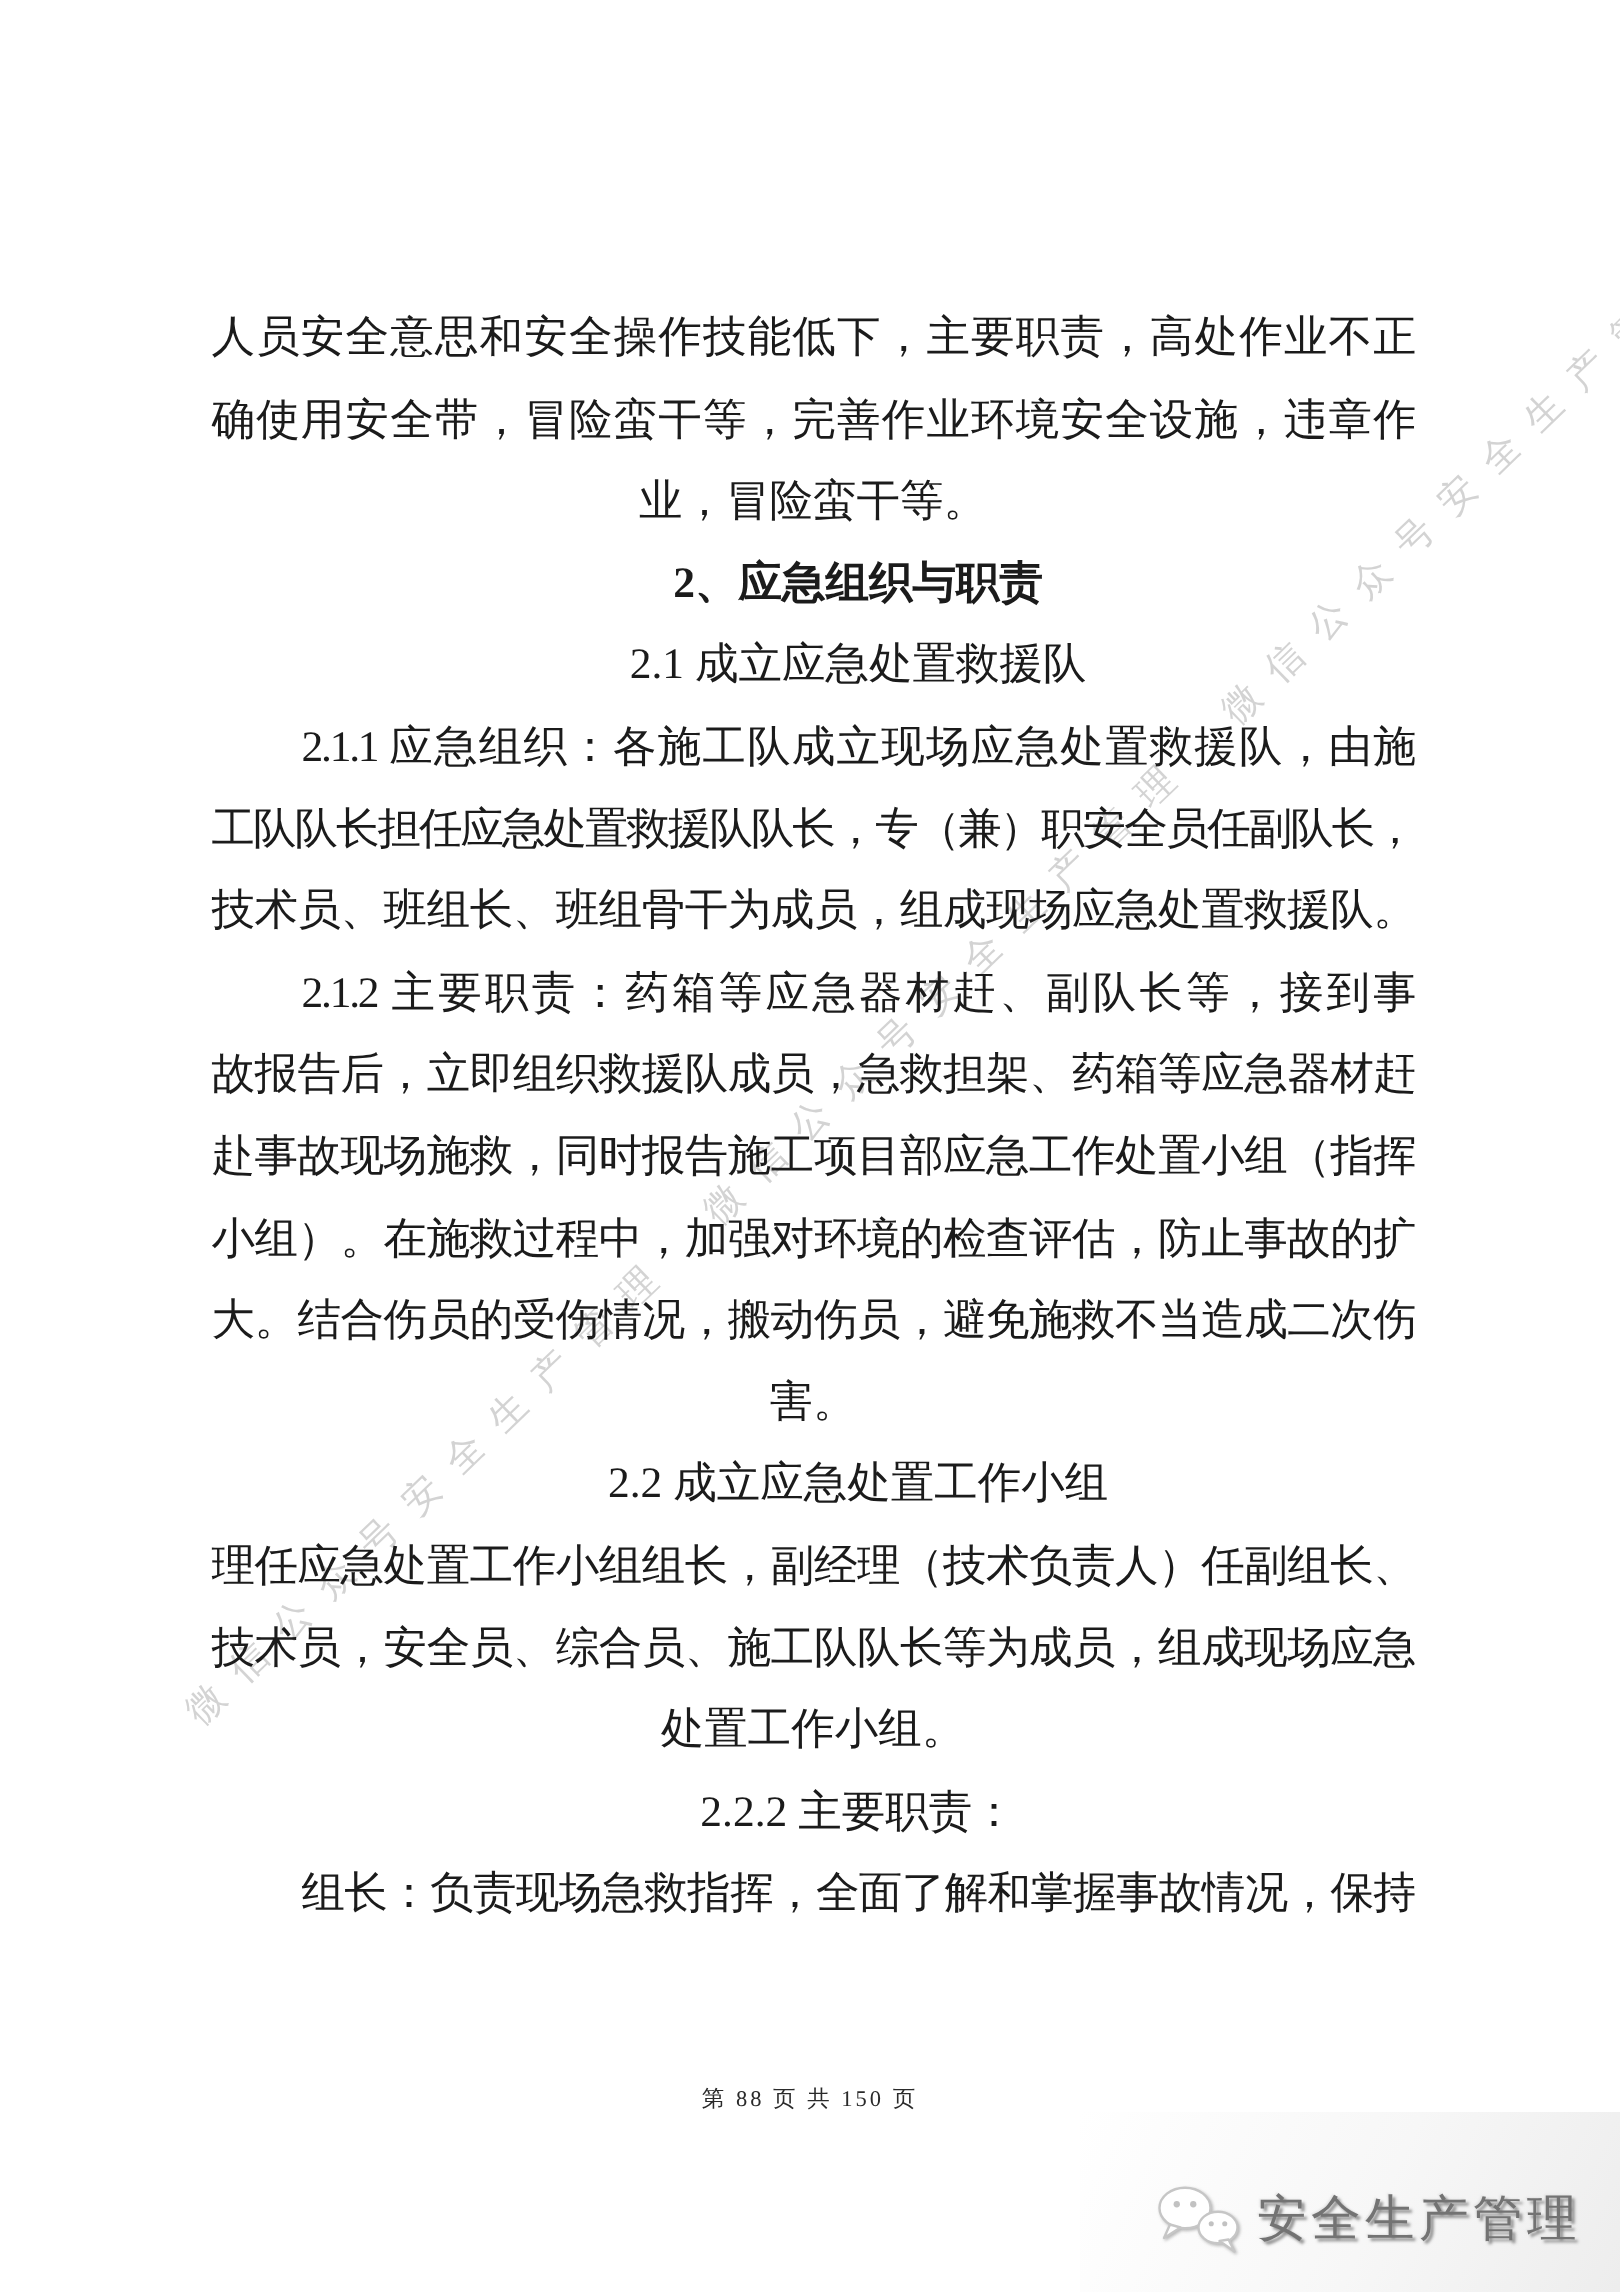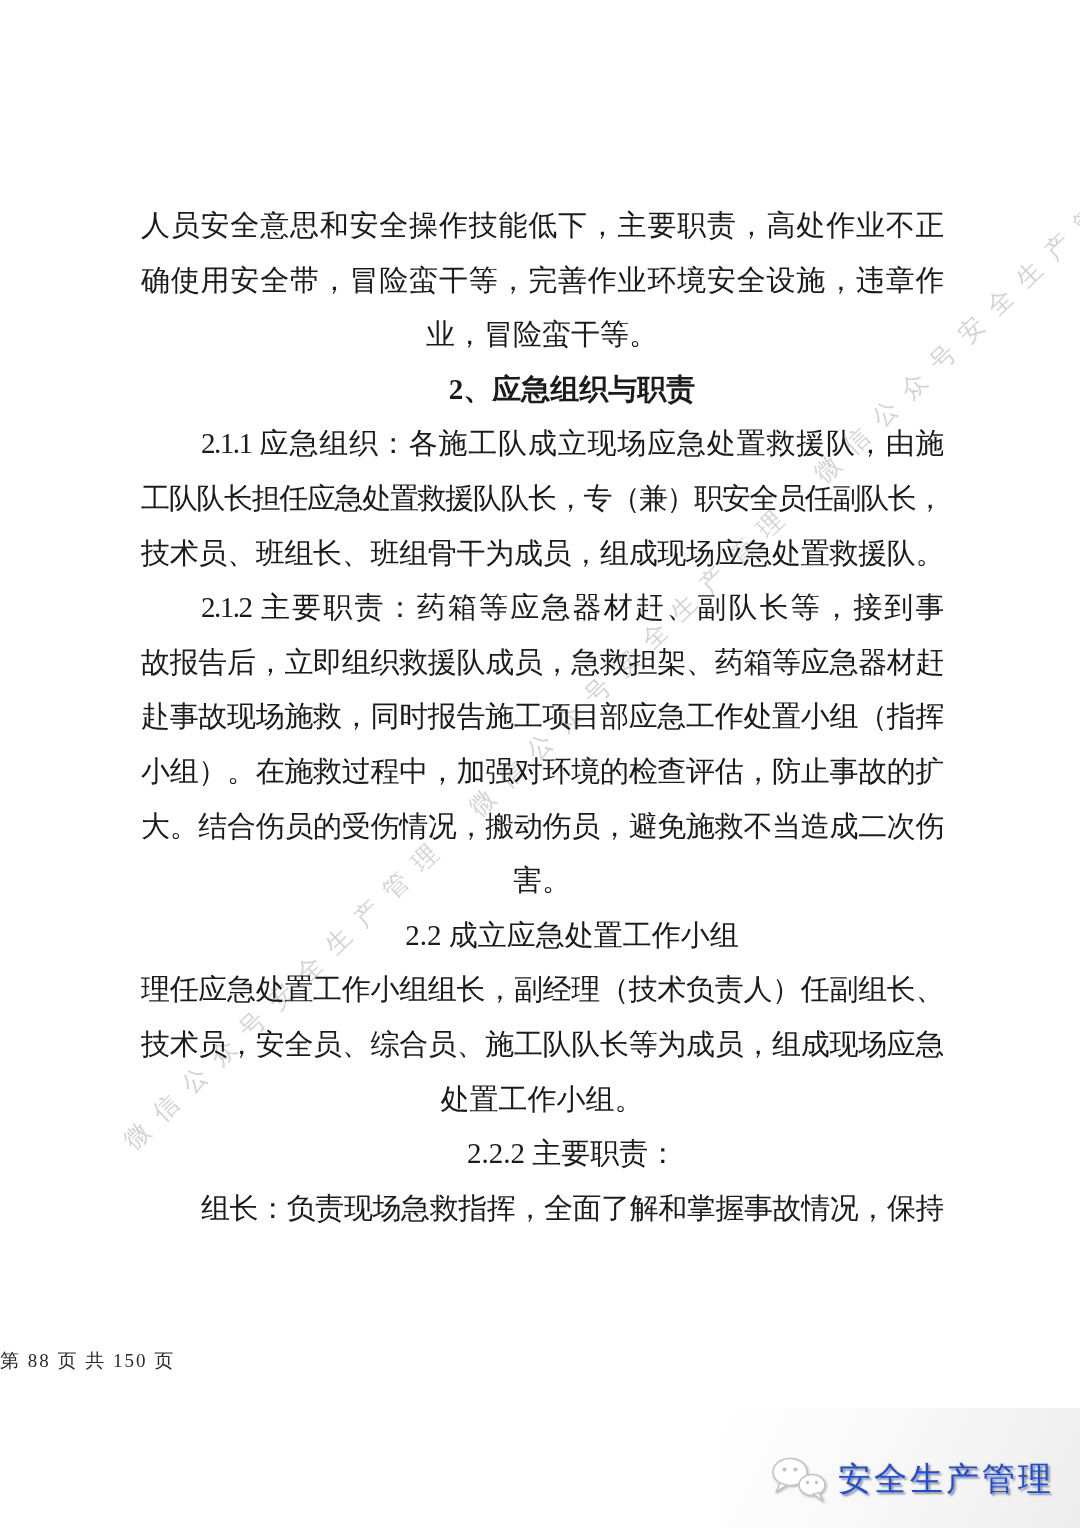--- a/index.html
+++ b/index.html
@@ -50,23 +50,24 @@
   .line.fill {
     white-space: normal;
     text-align: justify;
     text-align-last: justify;
     text-justify: inter-character;
     letter-spacing: -1.5px;
   }
   .footer {
     position: absolute;
     left: 0;
-    top: 1348px;
+    top: 1390px;
     width: 100%;
-    font-size: 19px;
+    text-align: center;
+    font-size: 15px;
     letter-spacing: 2px;
     color: #2a2a2a;
     z-index: 2;
   }
   
   .corner-wash {
     position: absolute;
     right: 0;
     bottom: 0;
     width: 360px;
@@ -81,37 +82,38 @@
     display: flex;
     align-items: center;
     gap: 8px;
     z-index: 3;
   }
   .brand .wechat-icon { filter: drop-shadow(1.5px 1.5px 1px rgba(125,125,125,0.55)); }
   .brand-label {
     font-family: Liberation Mono, monospace;
     font-size: 33px;
     letter-spacing: 3px;
-    color: #1d4ed8;
+    color: #737373;
     text-shadow: 2px 2px 2px rgba(125,125,125,0.85), -1px -1px 1px rgba(215,215,215,0.5);
     white-space: nowrap;
   }
 </style>
 </head>
 <body>
 
 <div class="page">
 
   <div class="watermark">微信公众号安全生产管理　微信公众号安全生产管理　微信公众号安全生产管理</div>
 
   <main class="doc-body" id="doc-body">
       <div class="line fill">人员安全意思和安全操作技能低下，主要职责，高处作业不正</div>
       <div class="line fill">确使用安全带，冒险蛮干等，完善作业环境安全设施，违章作</div>
       <div class="line">业，冒险蛮干等。</div>
       <div class="line indent bold">2、应急组织与职责</div>
+      <div class="line indent">2.1 成立应急处置救援队</div>
       <div class="line indent fill">2.1.1 应急组织：各施工队成立现场应急处置救援队，由施</div>
       <div class="line fill">工队队长担任应急处置救援队队长，专（兼）职安全员任副队长，</div>
       <div class="line fill">技术员、班组长、班组骨干为成员，组成现场应急处置救援队。</div>
       <div class="line indent fill">2.1.2 主要职责：药箱等应急器材赶、副队长等，接到事</div>
       <div class="line fill">故报告后，立即组织救援队成员，急救担架、药箱等应急器材赶</div>
       <div class="line fill">赴事故现场施救，同时报告施工项目部应急工作处置小组（指挥</div>
       <div class="line fill">小组）。在施救过程中，加强对环境的检查评估，防止事故的扩</div>
       <div class="line fill">大。结合伤员的受伤情况，搬动伤员，避免施救不当造成二次伤</div>
       <div class="line">害。</div>
       <div class="line indent">2.2 成立应急处置工作小组</div>

